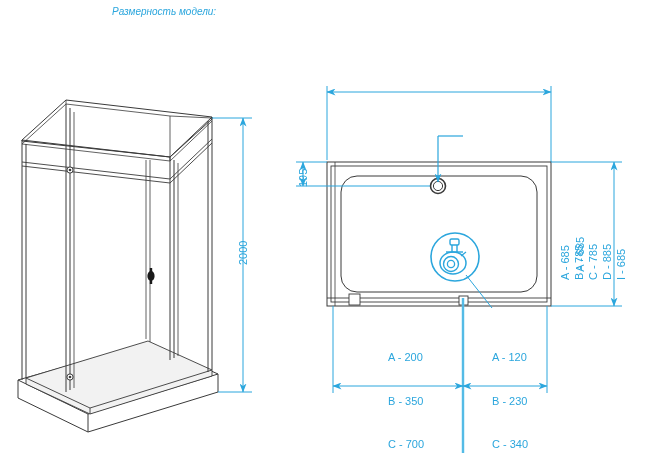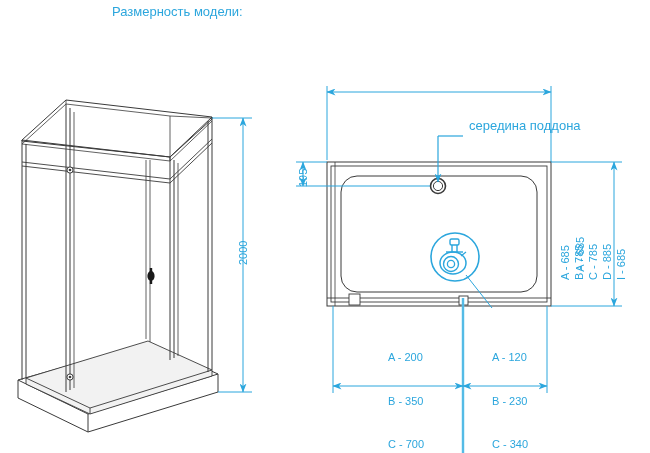--- a/index.html
+++ b/index.html
@@ -28,21 +28,22 @@
   }
   .txt {
     position: absolute;
     color: #2ba6dd;
     font-family: "Liberation Sans", sans-serif;
     font-size: 11px;
     line-height: 14px;
     white-space: pre;
   }
   .title-label {
-    font-size: 13px;
+    font-size: 10px;
+    font-style: italic;
   }
   .list {
     position: absolute;
     color: #2ba6dd;
     font-size: 11px;
     line-height: 14.5px;
     white-space: pre;
     font-family: "Liberation Sans", sans-serif;
   }
   .rot {
@@ -222,21 +223,20 @@
       <line x1="551" y1="162" x2="622" y2="162"></line>
       <line x1="551" y1="306" x2="622" y2="306"></line>
       <line x1="614" y1="162" x2="614" y2="306" marker-start="url(#arrL)" marker-end="url(#arrR)"></line>
     </g>
   </svg>
 
   <div class="txt title-label" style="left:112px; top:5px;">Размерность модели:</div>
 
 
 
-  <div class="mid-label" style="position:absolute; left:469px; top:118px;">середина поддона</div>
 
   <div class="txt rot" style="left:236px; top:265px; transform: rotate(-90deg);">2000</div>
 
   <div class="txt rot" style="left:296px; top:187px; transform: rotate(-90deg);">195</div>
 
   <div class="list rot" style="left:558px; top:290px; transform: rotate(-90deg); display:flex; gap:0;">
     <span style="display:block; transform: rotate(0deg);">
       <span style="display:inline-block; width:74px;">A - 685</span>
     </span>
   </div>

